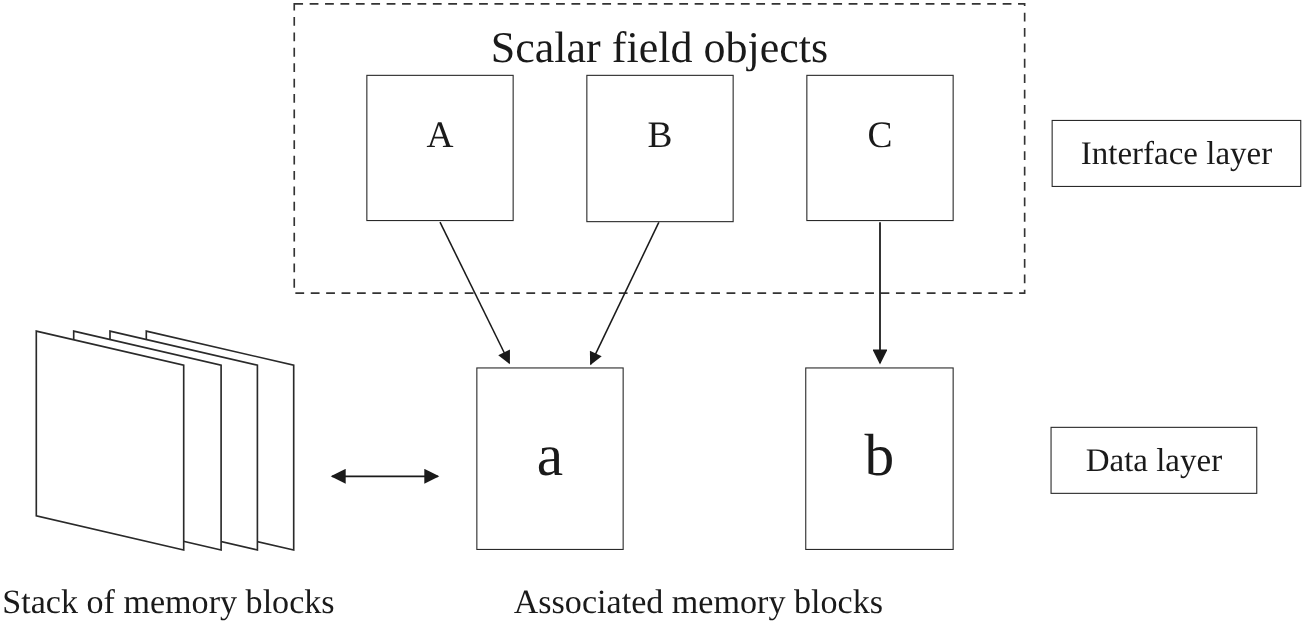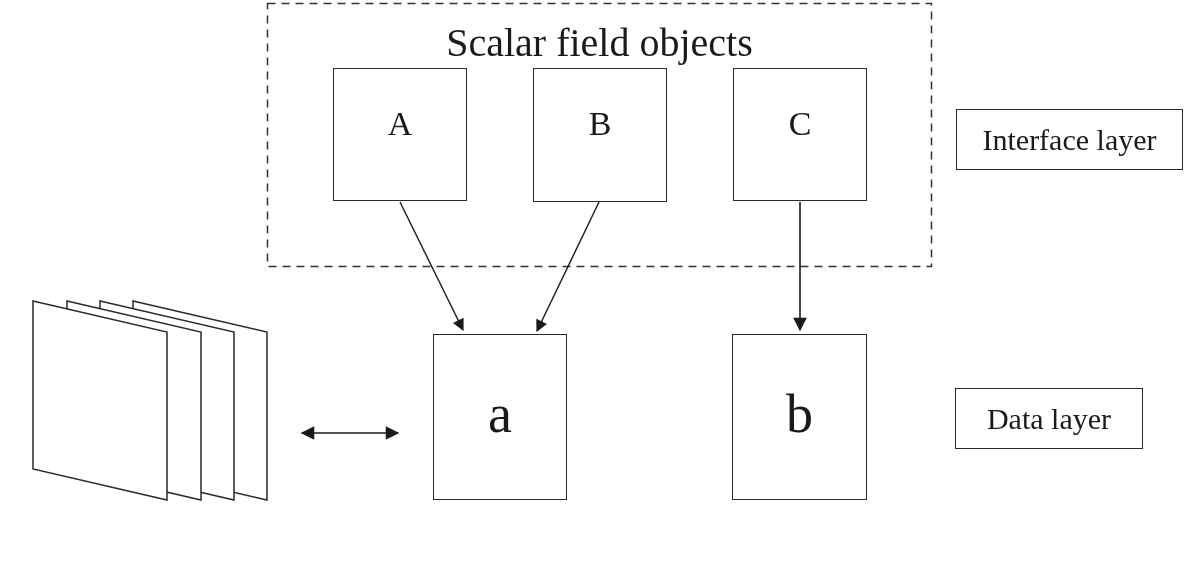--- a/index.html
+++ b/index.html
@@ -116,14 +116,16 @@
     <span>b</span>
   </div>
 
   <div class="layer-label" style="left:956px; top:109px; width:227px; height:61px;">
     <span>Interface layer</span>
   </div>
   <div class="layer-label" style="left:955px; top:388px; width:188px; height:61px;align-items:center;">
     <span>Data layer</span>
   </div>
 
+  <div class="caption stack-caption">Stack of memory blocks</div>
+  <div class="caption assoc-caption">Associated memory blocks</div>
 
 </div>
 
 </body></html>

